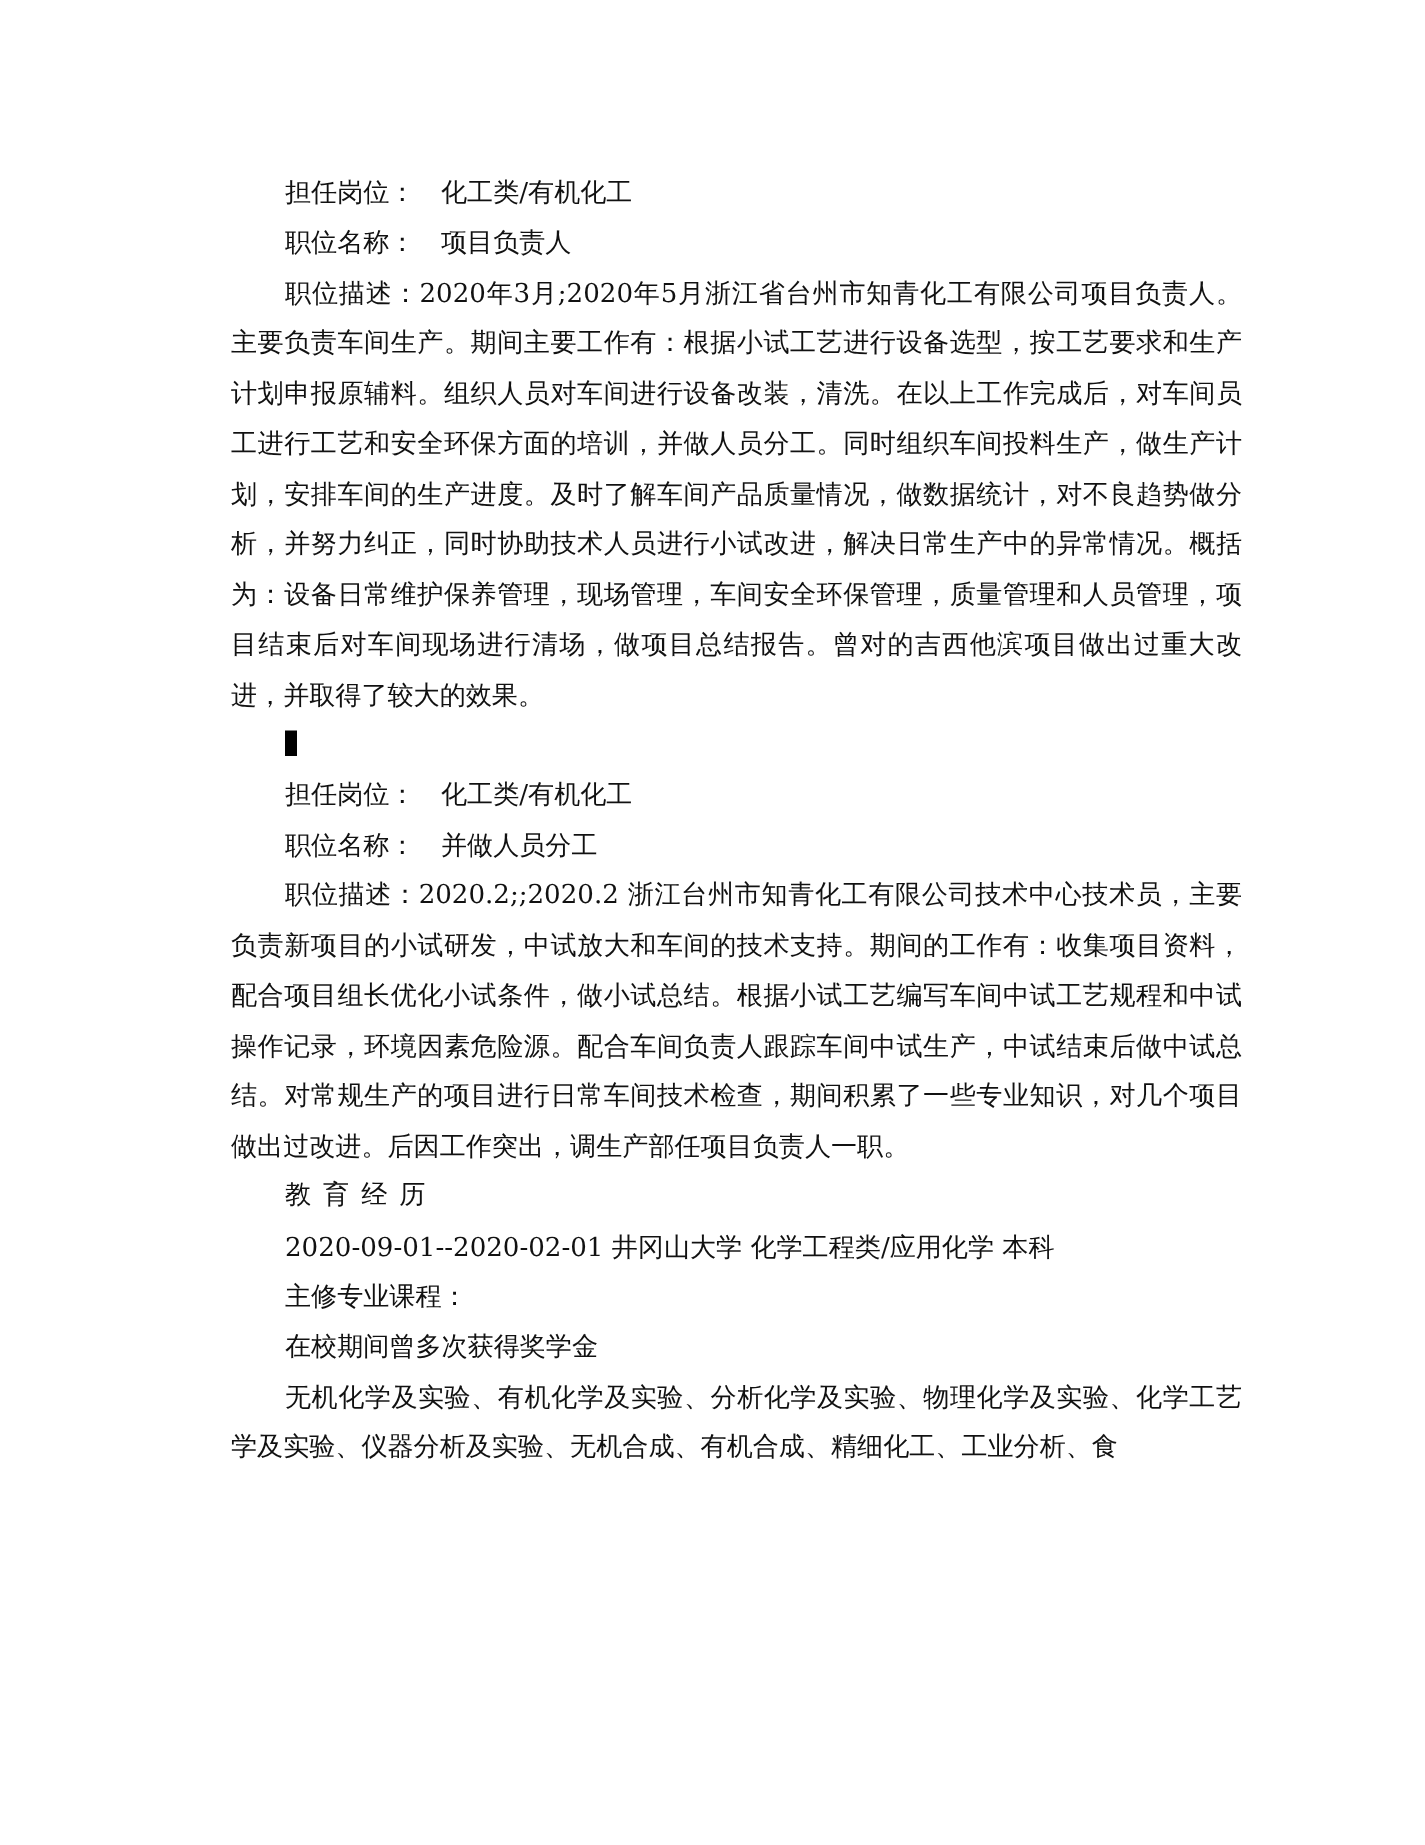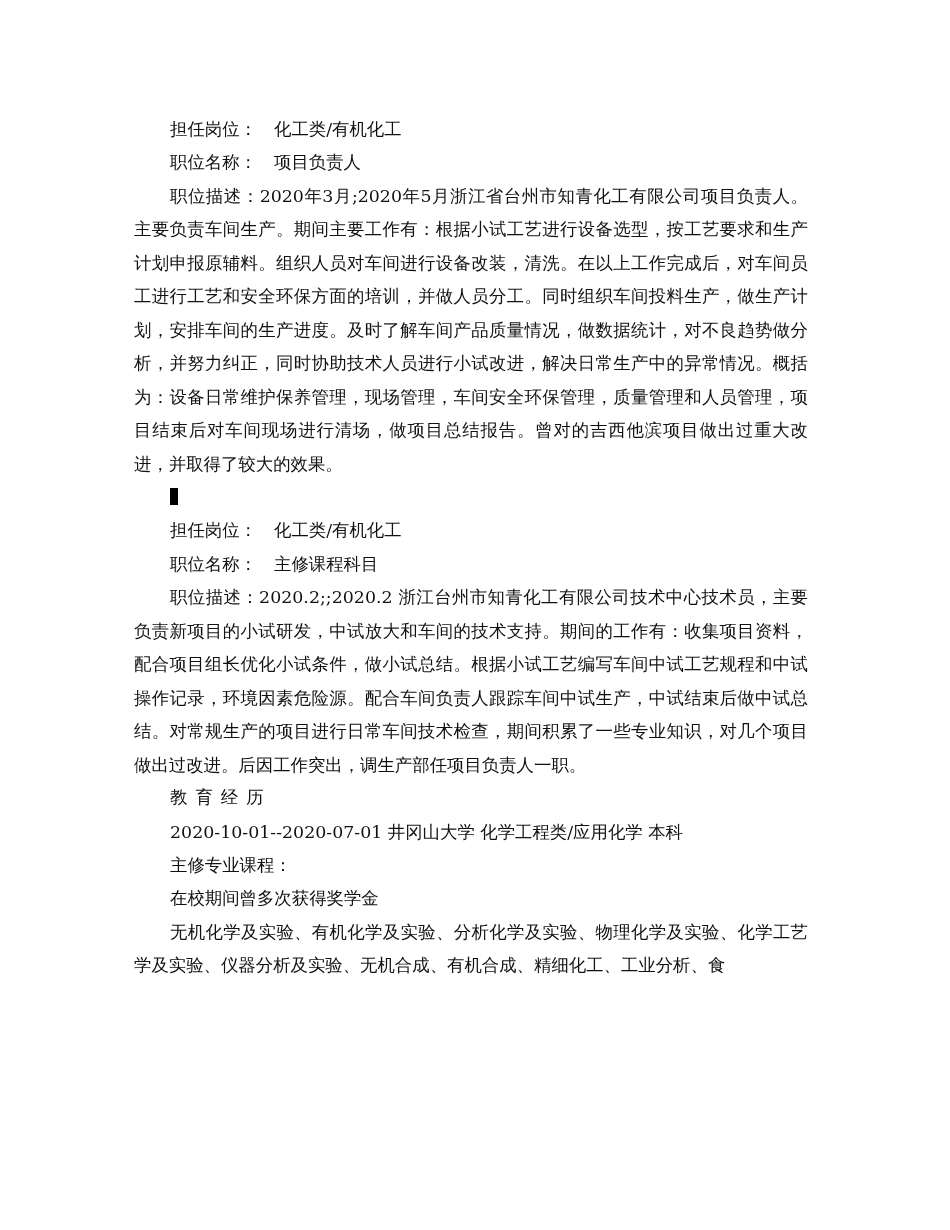--- a/index.html
+++ b/index.html
@@ -8,21 +8,21 @@
       background: #ffffff;
     }
     body {
       width: 950px;
       height: 1230px;
       position: relative;
       overflow: hidden;
     }
     .page {
       position: absolute;
-      left: 134px;
+      left: 154px;
       top: 113px;
       width: 674px;
       font-family: "DejaVu Serif", "Liberation Serif", serif;
       font-size: 17.4px;
       line-height: 33.45px;
       color: #111111;
       text-align: justify;
       text-justify: inter-character;
     }
     .p {
@@ -80,28 +80,28 @@
   <div class="p entry-head">
     <span class="bullet-block"></span>
   </div>
 
 
   <div class="p field">
     <span class="label">担任岗位：</span><span>化工类/有机化工</span>
   </div>
 
   <div class="p field">
-    <span class="label">职位名称：</span><span>主修课程科目</span>
+    <span class="label">职位名称：</span><span>并做人员分工</span>
   </div>
 
   <p class="p indent">职位描述：2020.2;;2020.2 浙江台州市知青化工有限公司技术中心技术员，主要负责新项目的小试研发，中试放大和车间的技术支持。期间的工作有：收集项目资料，配合项目组长优化小试条件，做小试总结。根据小试工艺编写车间中试工艺规程和中试操作记录，环境因素危险源。配合车间负责人跟踪车间中试生产，中试结束后做中试总结。对常规生产的项目进行日常车间技术检查，期间积累了一些专业知识，对几个项目做出过改进。后因工作突出，调生产部任项目负责人一职。</p>
 
   <div class="p section-head">教育经历</div>
 
-  <div class="p plain-indent">2020-10-01--2020-07-01 井冈山大学 化学工程类/应用化学 本科</div>
+  <div class="p plain-indent">2020-09-01--2020-02-01 井冈山大学 化学工程类/应用化学 本科</div>
 
 
   <div class="p plain-indent">主修专业课程：</div>
 
   <div class="p plain-indent">在校期间曾多次获得奖学金</div>
 
   <p class="p indent">无机化学及实验、有机化学及实验、分析化学及实验、物理化学及实验、化学工艺学及实验、仪器分析及实验、无机合成、有机合成、精细化工、工业分析、食</p>
 
 </div>
 

